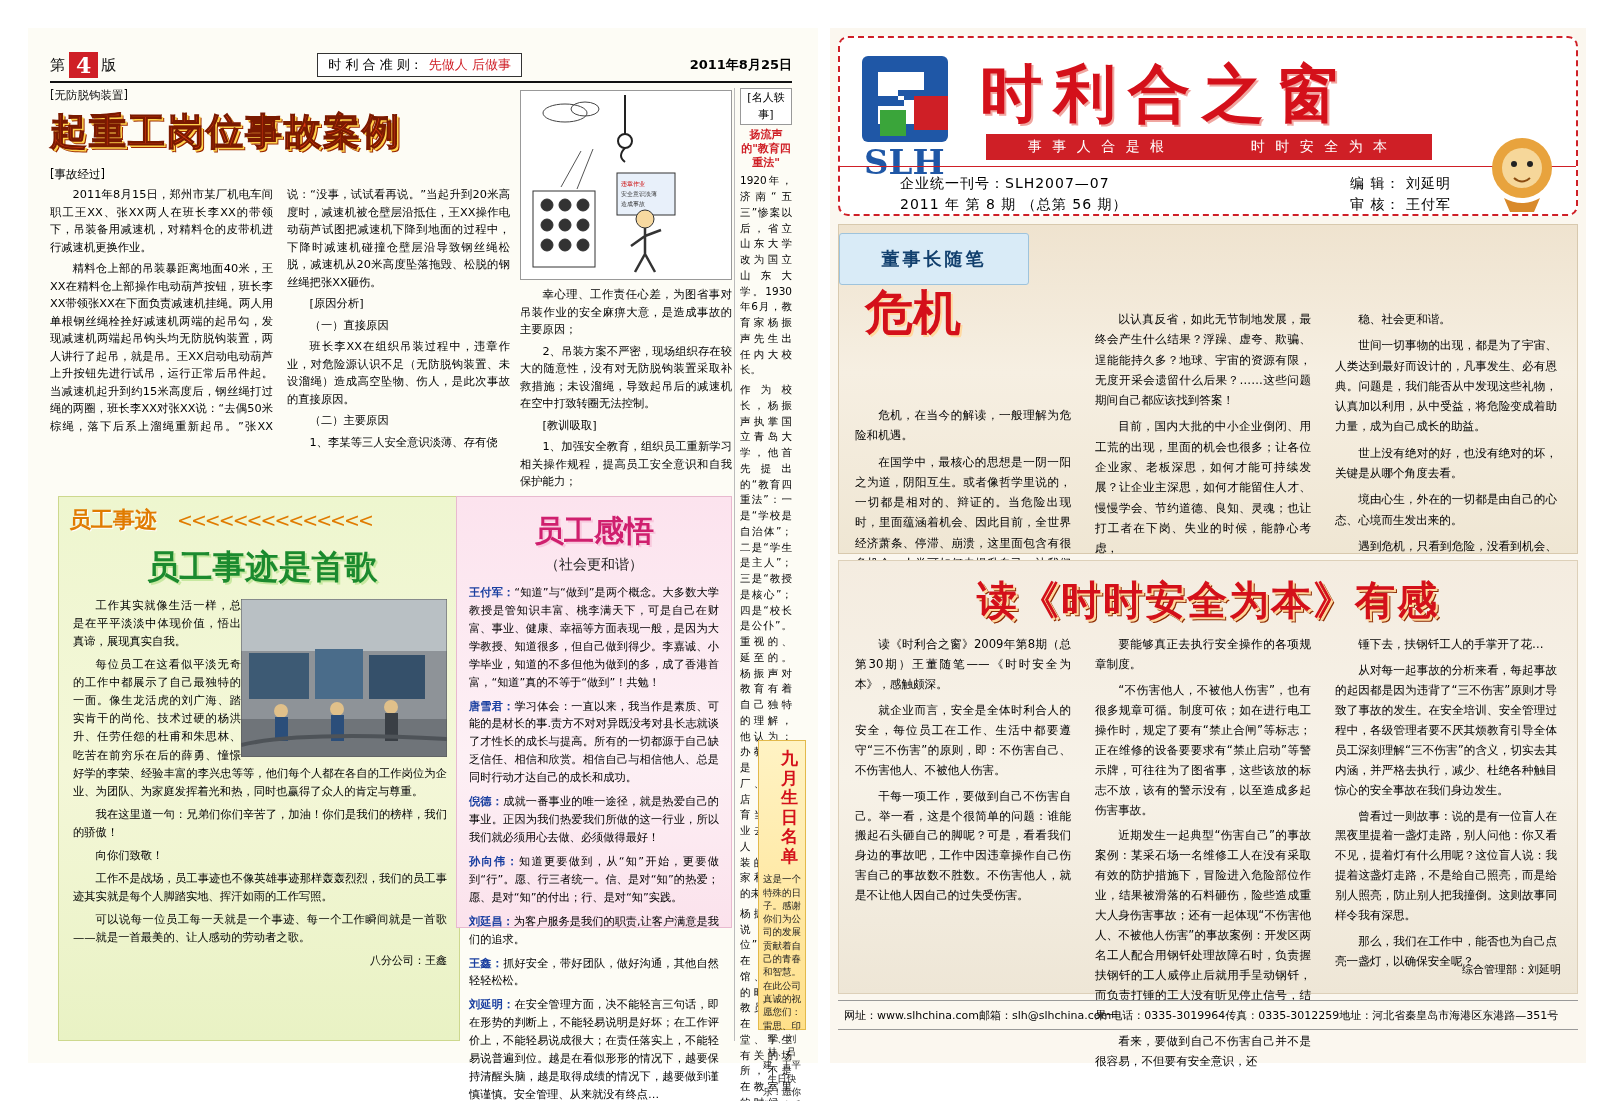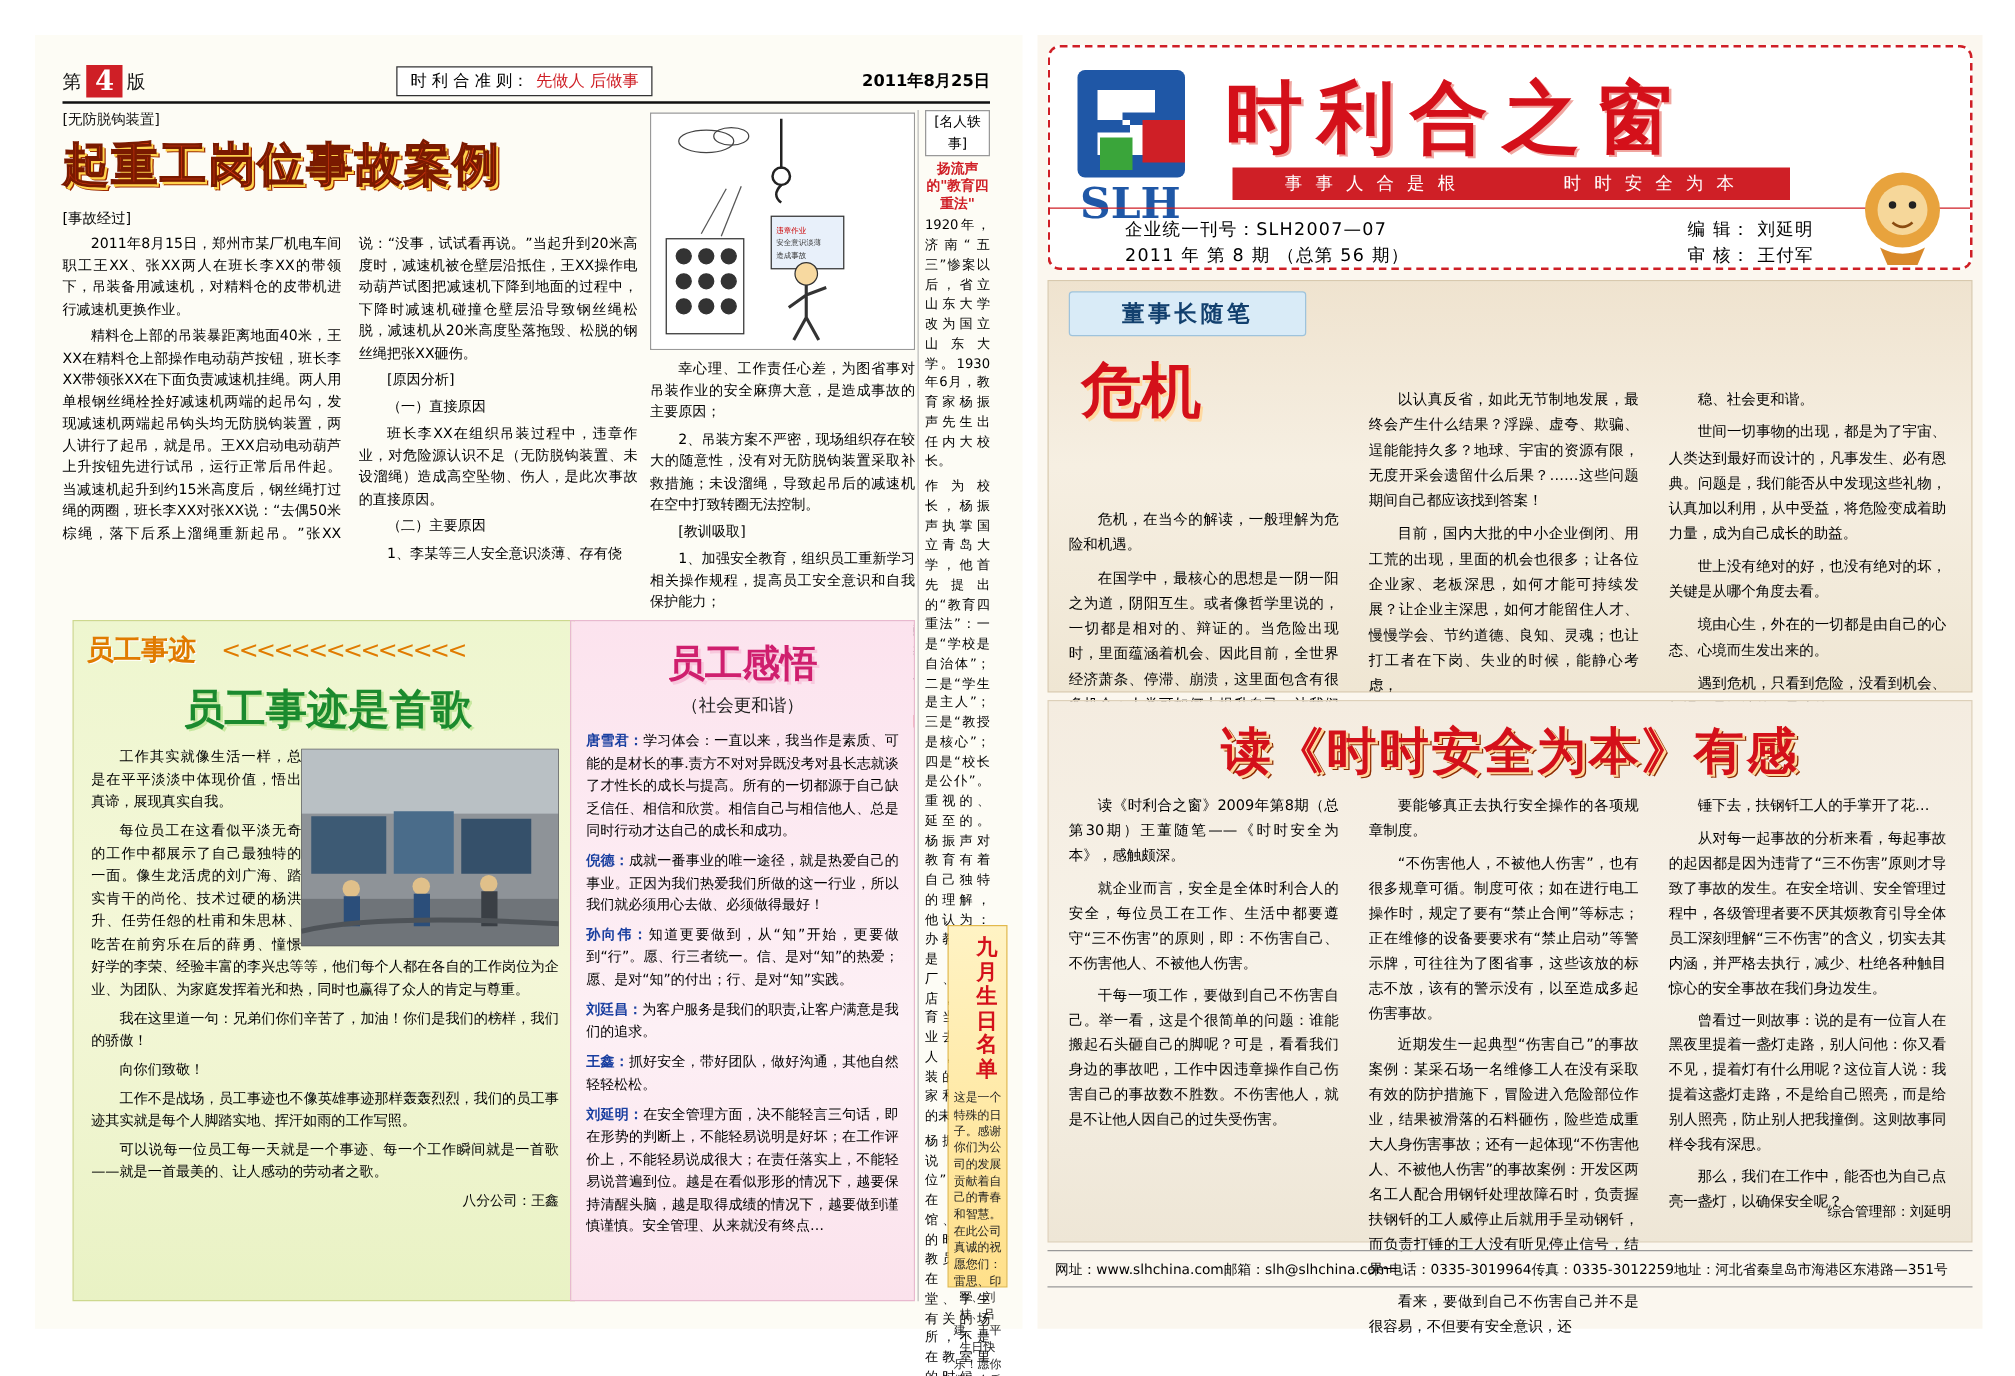--- a/index.html
+++ b/index.html
@@ -94,21 +94,21 @@
   }
   .green-text {
     position:absolute; left:14px; top:108px; width:374px; height:420px;
     font-size:11.3px; line-height:1.6; text-align:justify;
   }
   .green-text p { margin:0 0 5px 0; text-indent:2em; }
   .green-text .wrapimg { float:right; width:206px; height:158px; shape-outside:border-box; margin:2px 0 4px 8px; }
 
   
   .panel-pink {
-    position:absolute; left:428px; top:468px; width:276px; height:545px;
+    position:absolute; left:428px; top:468px; width:276px; height:432px;
     background:linear-gradient(180deg,#fce3ee 0%,#fdf0f5 60%,#fbe2ec 100%);
     border:1px solid #e8b9cf;
   }
   .head-pink {
     text-align:center; margin-top:14px;
     font-family:"DejaVu Serif","Liberation Serif",serif;
     font-weight:bold; font-size:30px; color:#cf1f6e;
     text-shadow:2px 2px 0 #f8c8dd;
   }
   .sub-pink { text-align:center; font-size:14px; margin-top:4px; color:#222; }
@@ -155,21 +155,21 @@
   .np-meta2 { position:absolute; left:510px; top:134px; font-size:14px; }
   .np-meta2 div { margin:3px 0; letter-spacing:1px; }
   .lion { position:absolute; right:8px; top:88px; width:92px; height:88px; }
 
   .chairman {
     position:absolute; left:8px; top:196px; width:740px; height:330px;
     background:linear-gradient(180deg,#efe3cf 0%,#f6efe2 45%,#efe6d3 100%);
     border:1px solid #d8c9ae;
   }
   .ch-badge {
-    position:absolute; left:16px; top:8px; width:190px; height:36px;
+    position:absolute; left:0; top:8px; width:190px; height:52px;
     background:#d9ebf7; border:1px solid #9ec3dc; border-radius:3px;
     display:flex; align-items:center; justify-content:center;
     font-family:"DejaVu Serif","Liberation Serif",serif;
     font-size:18px; font-weight:bold; color:#12406e; letter-spacing:3px;
   }
   .ch-title {
     position:absolute; left:26px; top:56px;
     font-family:"DejaVu Serif","Liberation Serif",serif;
     font-weight:bold; font-size:48px; color:#d4101a;
     text-shadow:2px 2px 0 #ffd9a0;
@@ -336,20 +336,21 @@
         <p>工作不是战场，员工事迹也不像英雄事迹那样轰轰烈烈，我们的员工事迹其实就是每个人脚踏实地、挥汗如雨的工作写照。</p>
         <p>可以说每一位员工每一天就是一个事迹、每一个工作瞬间就是一首歌——就是一首最美的、让人感动的劳动者之歌。</p>
         <div class="sig">八分公司：王鑫</div>
       </div>
     </div>
 
     <div class="panel-pink">
       <div class="head-pink">员工感悟</div>
       <div class="sub-pink">（社会更和谐）</div>
       <div class="pink-body">
+        <p><b>王付军：</b><span>“知道”与“做到”是两个概念。大多数大学教授是管知识丰富、桃李满天下，可是自己在财富、事业、健康、幸福等方面表现一般，是因为大学教授、知道很多，但自己做到得少。李嘉诚、小学毕业，知道的不多但他为做到的多，成了香港首富，“知道”真的不等于“做到”！共勉！</span></p>
         <p><b>唐雪君：</b><span>学习体会：一直以来，我当作是素质、可能的是材长的事.责方不对对异既没考对县长志就谈了才性长的成长与提高。所有的一切都源于自己缺乏信任、相信和欣赏。相信自己与相信他人、总是同时行动才达自己的成长和成功。</span></p>
         <p><b>倪德：</b><span>成就一番事业的唯一途径，就是热爱自己的事业。正因为我们热爱我们所做的这一行业，所以我们就必须用心去做、必须做得最好！</span></p>
         <p><b>孙向伟：</b><span>知道更要做到，从“知”开始，更要做到“行”。愿、行三者统一。信、是对“知”的热爱；愿、是对“知”的付出；行、是对“知”实践。</span></p>
         <p><b>刘廷昌：</b><span>为客户服务是我们的职责,让客户满意是我们的追求。</span></p>
         <p><b>王鑫：</b><span>抓好安全，带好团队，做好沟通，其他自然轻轻松松。</span></p>
         <p><b>刘延明：</b><span>在安全管理方面，决不能轻言三句话，即在形势的判断上，不能轻易说明是好坏；在工作评价上，不能轻易说成很大；在责任落实上，不能轻易说普遍到位。越是在看似形形的情况下，越要保持清醒头脑，越是取得成绩的情况下，越要做到谨慎谨慎。安全管理、从来就没有终点…</span></p>
       </div>
     </div>
 
     <div class="narrow1">

